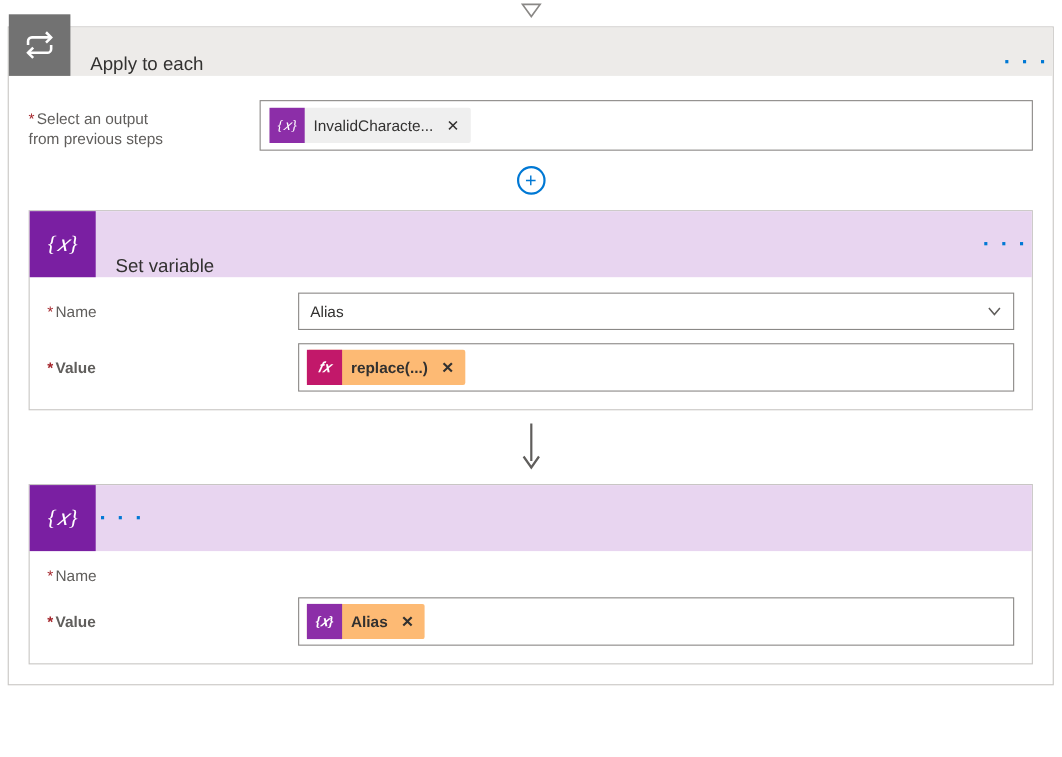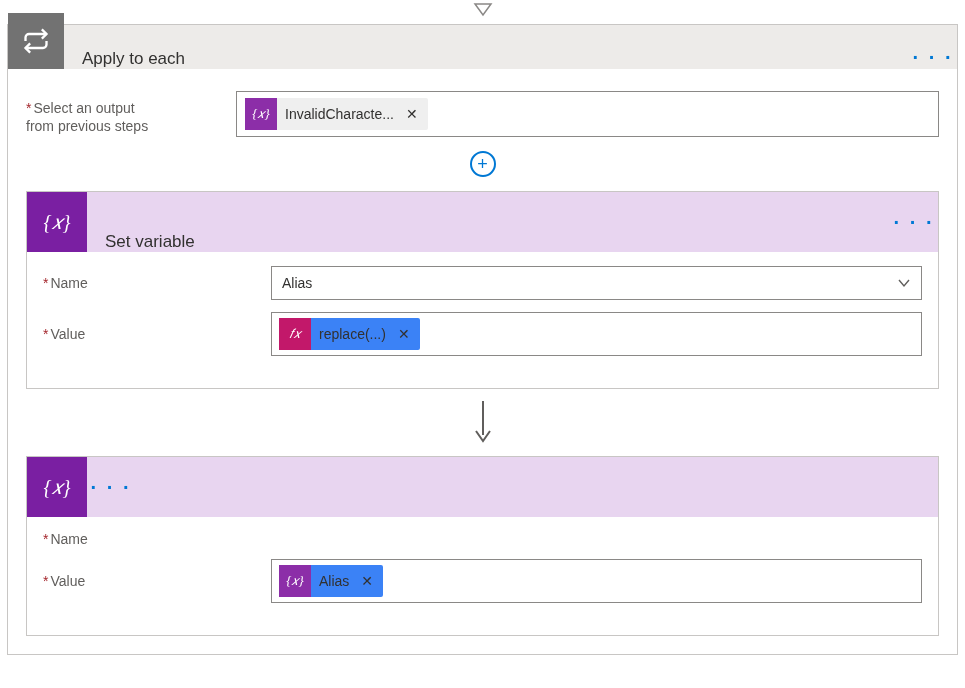--- a/index.html
+++ b/index.html
@@ -165,21 +165,21 @@
   }
   .inner-body {
     padding: 14px 16px 16px 16px;
   }
   .form-row {
     display: flex;
     align-items: center;
     margin-bottom: 12px;
     gap: 18px;
   }
-  .form-row:last-child { margin-bottom: 16px; }
+  .form-row:last-child { margin-bottom: 0; font-weight: bold; }
   .form-label {
     width: 210px;
     font-size: 14px;
     color: #605e5c;
   }
   .form-label .req { color: #a4262c; margin-right: 2px; }
   .select-box {
     flex: 1;
     border: 1px solid #8a8886;
     height: 34px;
@@ -199,21 +199,21 @@
   .value-box {
     flex: 1;
     border: 1px solid #8a8886;
     min-height: 40px;
     display: flex;
     align-items: center;
     padding: 3px 5px;
     background: #fff;
   }
   .token-lav {
-    background: #3b82f6;
+    background: #fdba74;
   }
   .arrow-col {
     text-align: center;
     padding: 10px 0 8px 0;
   }
   .arrow-col svg { display: inline-block; }
 </style>
 </head>
 <body>
 

